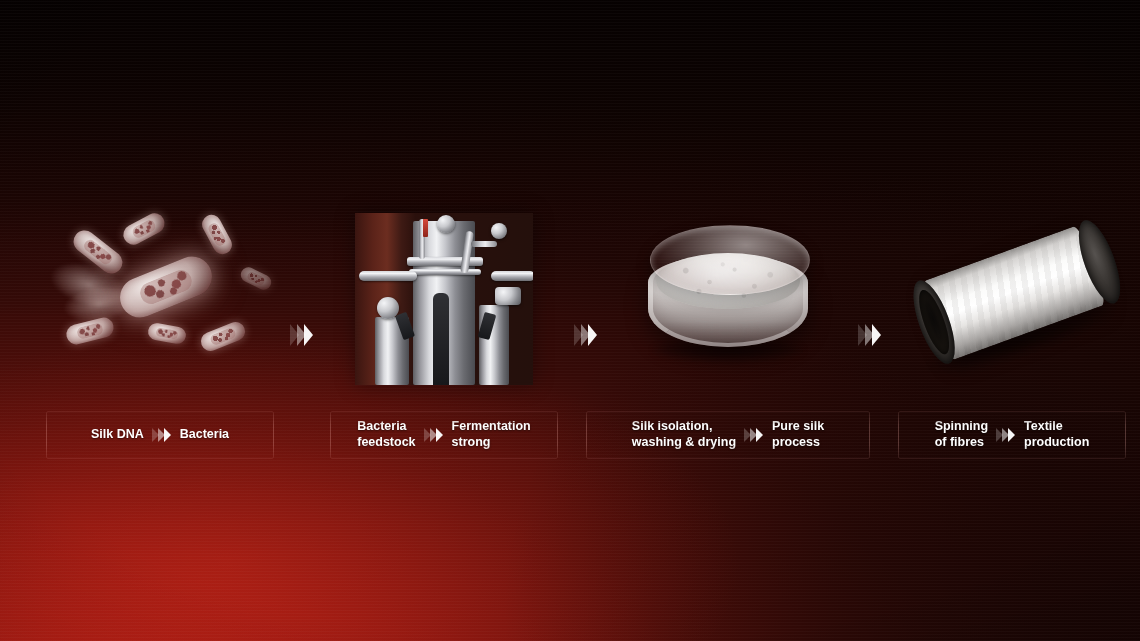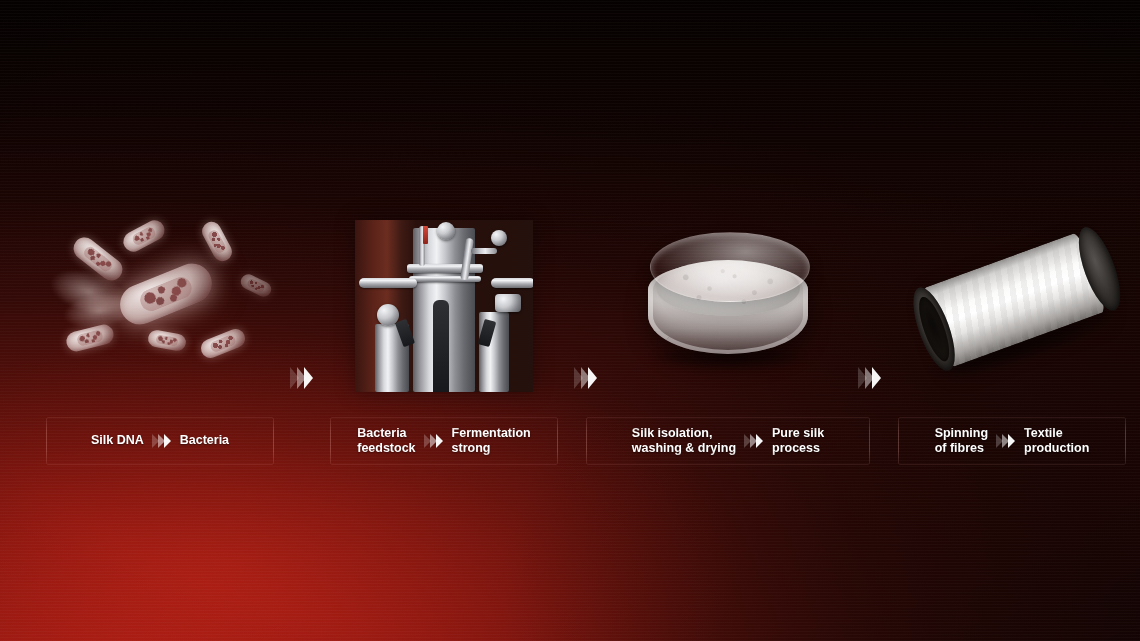--- a/index.html
+++ b/index.html
@@ -74,21 +74,21 @@
     transform: scaleX(0.96);
     text-shadow: 0 1px 3px rgba(0,0,0,.45);
   }
 
   
   .process {
     position: absolute;
     top: 205px; left: 44px; right: 44px;
     height: 260px;
     display: flex;
-    align-items: flex-end;
+    align-items: center;
     z-index: 4;
   }
   .stage {
     width: 232px;
     display: flex;
     flex-direction: column;
     align-items: center;
   }
   .visual {
     height: 175px;

